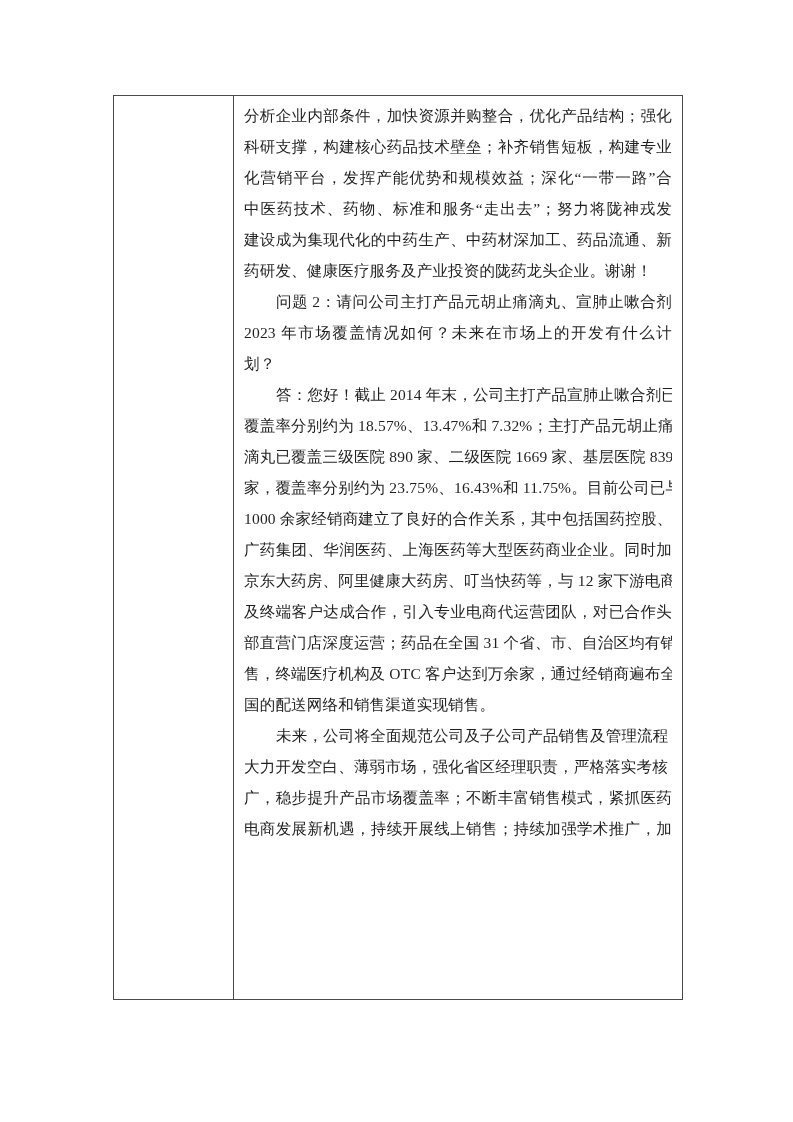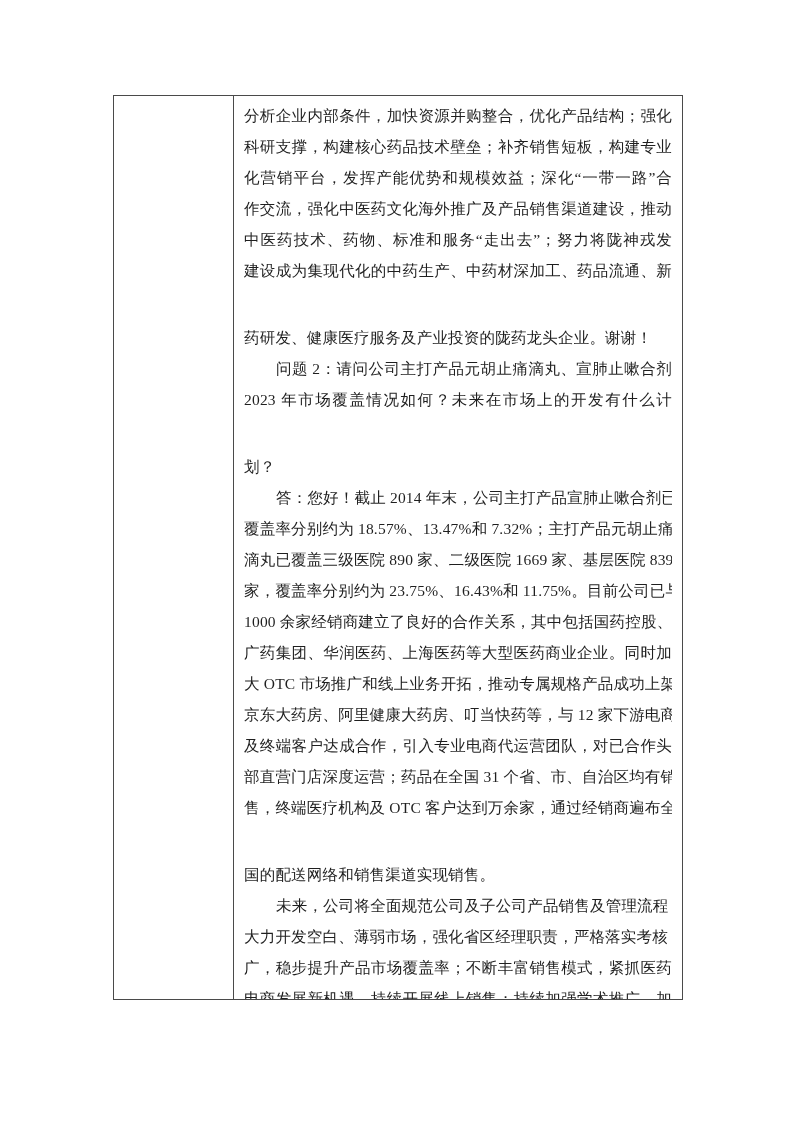--- a/index.html
+++ b/index.html
@@ -46,53 +46,50 @@
     height: 31px;
     white-space: nowrap;
     overflow: hidden;
     text-align: justify;
     text-align-last: justify;
     letter-spacing: 0.2px;
   }
   .line.short {
     text-align: left;
     text-align-last: left;
-    margin-top: 36px;
   }
   .line.indent {
     text-indent: 32px;
   }
   .line.bold {
     font-weight: normal;
   }
 </style>
 </head>
 <body>
 
 <div class="page">
   <div class="doc-table">
     <div class="cell-left"></div>
     <div class="cell-right">
         <div class="line">分析企业内部条件，加快资源并购整合，优化产品结构；强化</div>
         <div class="line">科研支撑，构建核心药品技术壁垒；补齐销售短板，构建专业</div>
         <div class="line">化营销平台，发挥产能优势和规模效益；深化“一带一路”合</div>
-        <div class="line">作交流，强化中医药文化海外推广及产品销售渠道建设，推动</div>
         <div class="line">中医药技术、药物、标准和服务“走出去”；努力将陇神戎发</div>
         <div class="line">建设成为集现代化的中药生产、中药材深加工、药品流通、新</div>
         <div class="line short">药研发、健康医疗服务及产业投资的陇药龙头企业。谢谢！</div>
         <div class="line bold indent">问题 2：请问公司主打产品元胡止痛滴丸、宣肺止嗽合剂</div>
         <div class="line bold">2023 年市场覆盖情况如何？未来在市场上的开发有什么计</div>
         <div class="line bold short">划？</div>
         <div class="line indent">答：您好！截止 2014 年末，公司主打产品宣肺止嗽合剂已</div>
         <div class="line">覆盖率分别约为 18.57%、13.47%和 7.32%；主打产品元胡止痛</div>
         <div class="line">滴丸已覆盖三级医院 890 家、二级医院 1669 家、基层医院 8397</div>
         <div class="line">家，覆盖率分别约为 23.75%、16.43%和 11.75%。目前公司已与</div>
         <div class="line">1000 余家经销商建立了良好的合作关系，其中包括国药控股、</div>
         <div class="line">广药集团、华润医药、上海医药等大型医药商业企业。同时加</div>
-        <div class="line">大 OTC 市场推广和线上业务开拓，推动专属规格产品成功上架</div>
         <div class="line">京东大药房、阿里健康大药房、叮当快药等，与 12 家下游电商</div>
         <div class="line">及终端客户达成合作，引入专业电商代运营团队，对已合作头</div>
         <div class="line">部直营门店深度运营；药品在全国 31 个省、市、自治区均有销</div>
         <div class="line">售，终端医疗机构及 OTC 客户达到万余家，通过经销商遍布全</div>
         <div class="line short">国的配送网络和销售渠道实现销售。</div>
         <div class="line indent">未来，公司将全面规范公司及子公司产品销售及管理流程，</div>
         <div class="line">大力开发空白、薄弱市场，强化省区经理职责，严格落实考核，</div>
         <div class="line">广，稳步提升产品市场覆盖率；不断丰富销售模式，紧抓医药</div>
         <div class="line">电商发展新机遇，持续开展线上销售；持续加强学术推广，加</div>
       </div>

